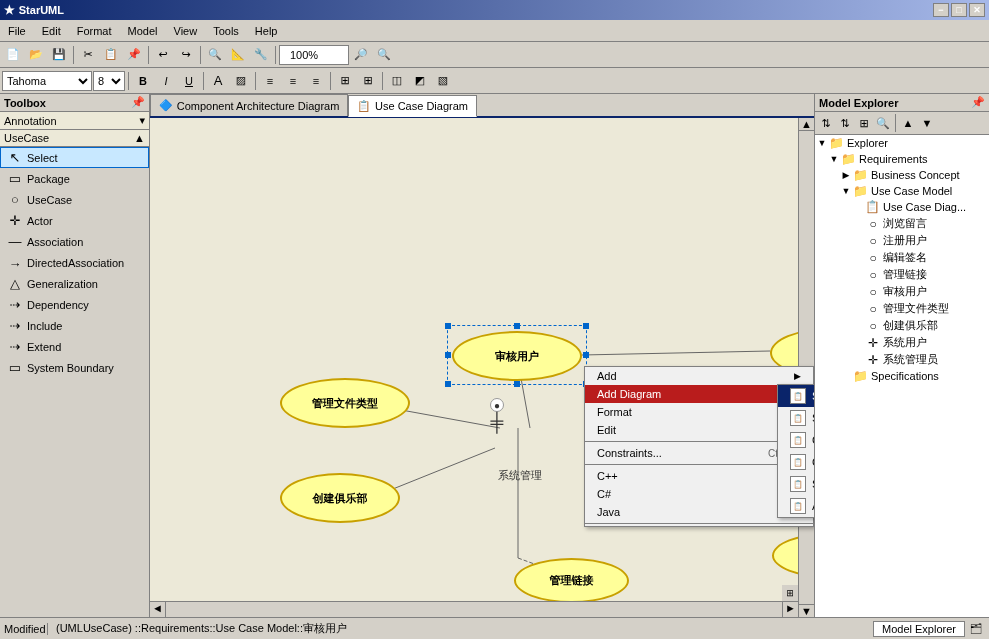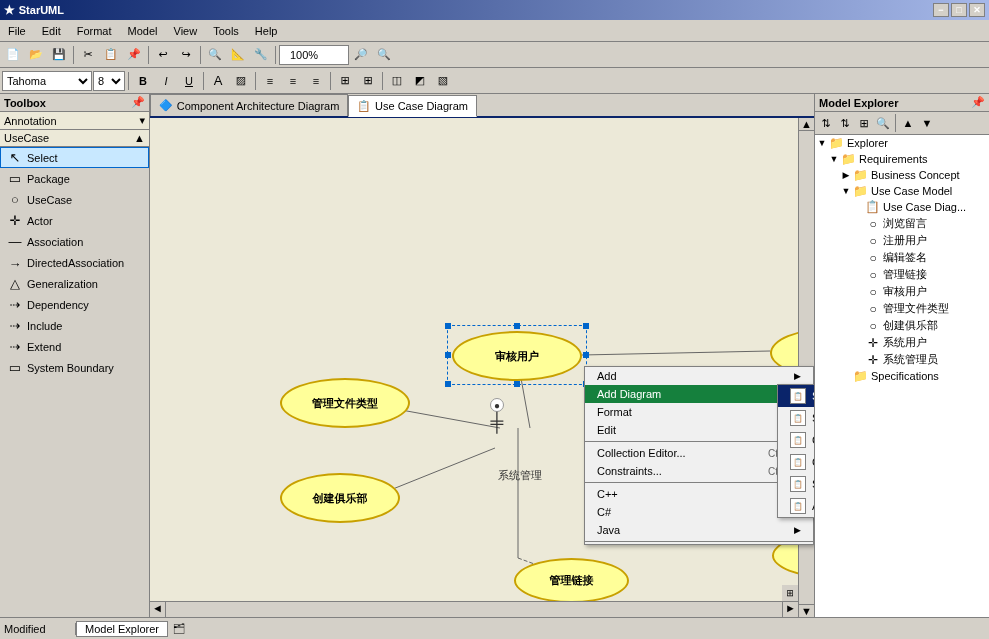--- a/index.html
+++ b/index.html
@@ -211,21 +211,21 @@
     }
     .ctx-item {
       padding: 3px 12px;
       font-size: 11px;
       cursor: pointer;
       display: flex;
       justify-content: space-between;
       align-items: center;
       white-space: nowrap;
     }
-    .ctx-item.highlighted { background: #15803d; color: white; }
+    .ctx-item.highlighted { background: #b91c1c; color: white; }
     .ctx-sep { height: 1px; background: #808080; margin: 2px 0; }
     .ctx-arrow { font-size: 9px; }
     .ctx-shortcut { color: #666; font-size: 10px; margin-left: 20px; }
 
     
     #submenu {
       position: absolute;
       background: #f0f0f0;
       border: 1px solid #808080;
       box-shadow: 2px 2px 4px rgba(0,0,0,0.3);
@@ -292,21 +292,21 @@
     
     #statusbar {
       background: #d4d0c8;
       border-top: 1px solid #808080;
       height: 22px;
       display: flex;
       align-items: center;
       padding: 0 4px;
       font-size: 11px;
     }
-    #statusbar-left { width: 72px; border-right: 1px solid #808080; padding-right: 4px; }
+    #statusbar-left { width: 44px; border-right: 1px solid #808080; padding-right: 4px; }
     #statusbar-center { flex: 1; padding: 0 8px; }
     #statusbar-right { display: flex; align-items: center; gap: 2px; }
     .sb-tab {
       background: #d4d0c8;
       border: 1px solid #808080;
       padding: 1px 8px;
       font-size: 11px;
       cursor: pointer;
     }
     .sb-tab.active { background: white; }
@@ -535,24 +535,20 @@
           <div class="ctx-item">
             <span>Format</span>
             <span class="ctx-arrow">▶</span>
           </div>
           <div class="ctx-item">
             <span>Edit</span>
             <span class="ctx-arrow">▶</span>
           </div>
           <div class="ctx-sep"></div>
           <div class="ctx-item">
-            <span>Collection Editor...</span>
-            <span class="ctx-shortcut">Ctrl+F5</span>
-          </div>
-          <div class="ctx-item">
             <span>Constraints...</span>
             <span class="ctx-shortcut">Ctrl+F6</span>
           </div>
           <div class="ctx-sep"></div>
           <div class="ctx-item">
             <span>C++</span>
             <span class="ctx-arrow">▶</span>
           </div>
           <div class="ctx-item">
             <span>C#</span>
@@ -699,17 +695,18 @@
           <span class="tree-icon">📁</span>
           <span>Specifications</span>
         </div>
       </div>
   </div>
 
 </div>
 
 <div id="statusbar">
   <div id="statusbar-left">Modified</div>
+  <div id="statusbar-center">(UMLUseCase) ::Requirements::Use Case Model::审核用户</div>
   <div id="statusbar-right">
     <div class="sb-tab active">Model Explorer</div>
     <div class="tb-btn" style="width:18px; height:18px; font-size:10px;">🗂</div>
   </div>
 </div>
 
 </body></html>

